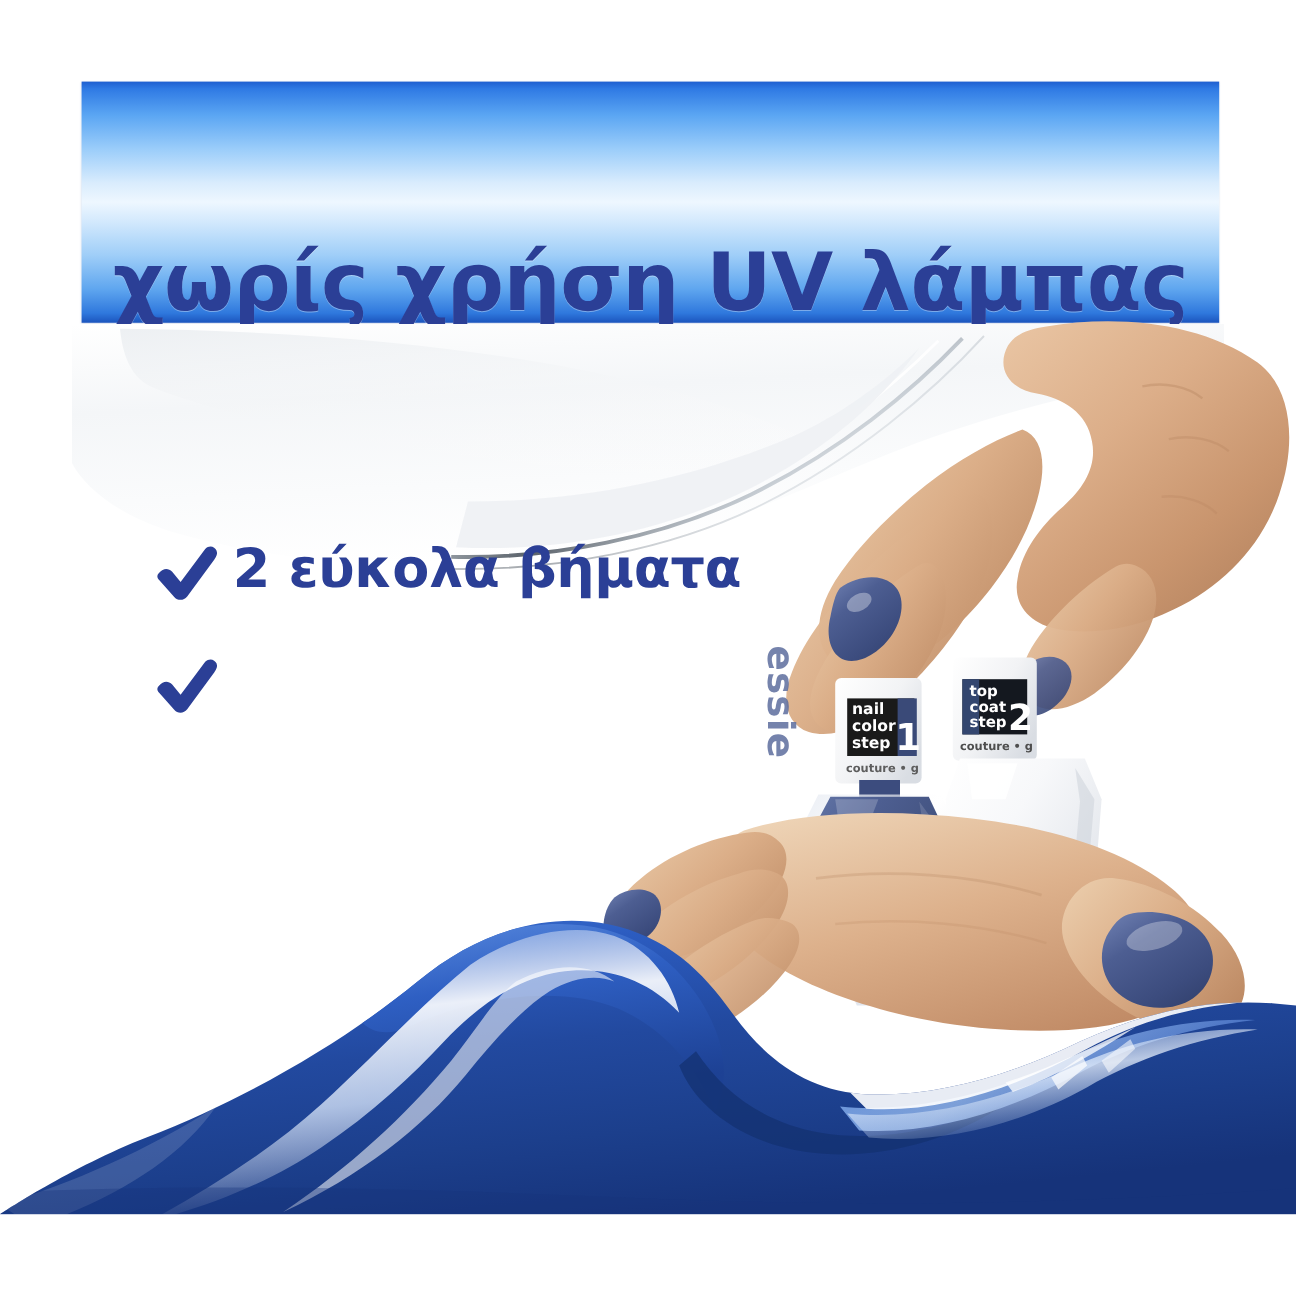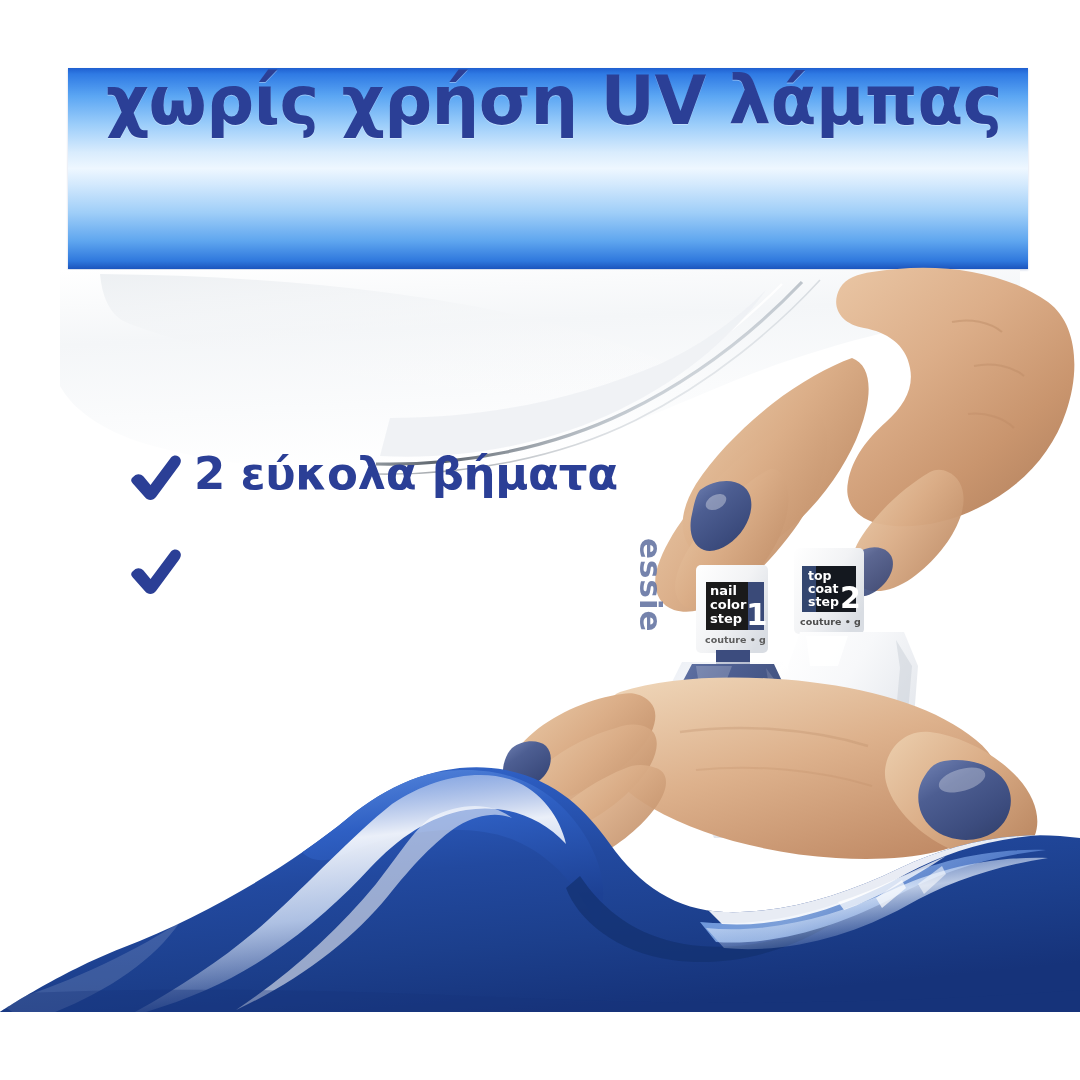--- a/index.html
+++ b/index.html
@@ -19,23 +19,22 @@
       #2f7ae4 3%,
       #5ba6f3 14%,
       #9bcdfa 28%,
       #d9ecfd 42%,
       #eef7ff 50%,
       #d3e9fd 58%,
       #9fcef8 72%,
       #5fa6ef 86%,
       #2f78dd 96%,
       #1b54bd 100%);
-    display:flex;align-items:flex-start;justify-content:center;
+    display:flex;align-items:flex-end;justify-content:center;
     box-shadow:0 1px 2px rgba(30,70,150,.25);
-    padding-left:12px;
   }
   .banner-text{
     font-size:67px;line-height:1;font-weight:700;color:#2b3f96;
     letter-spacing:-0.5px;white-space:nowrap;
     text-shadow:0 1px 0 rgba(255,255,255,.35);
   }
 
   
   .clear-swoosh{
     position:absolute;left:60px;top:268px;width:960px;height:230px;

